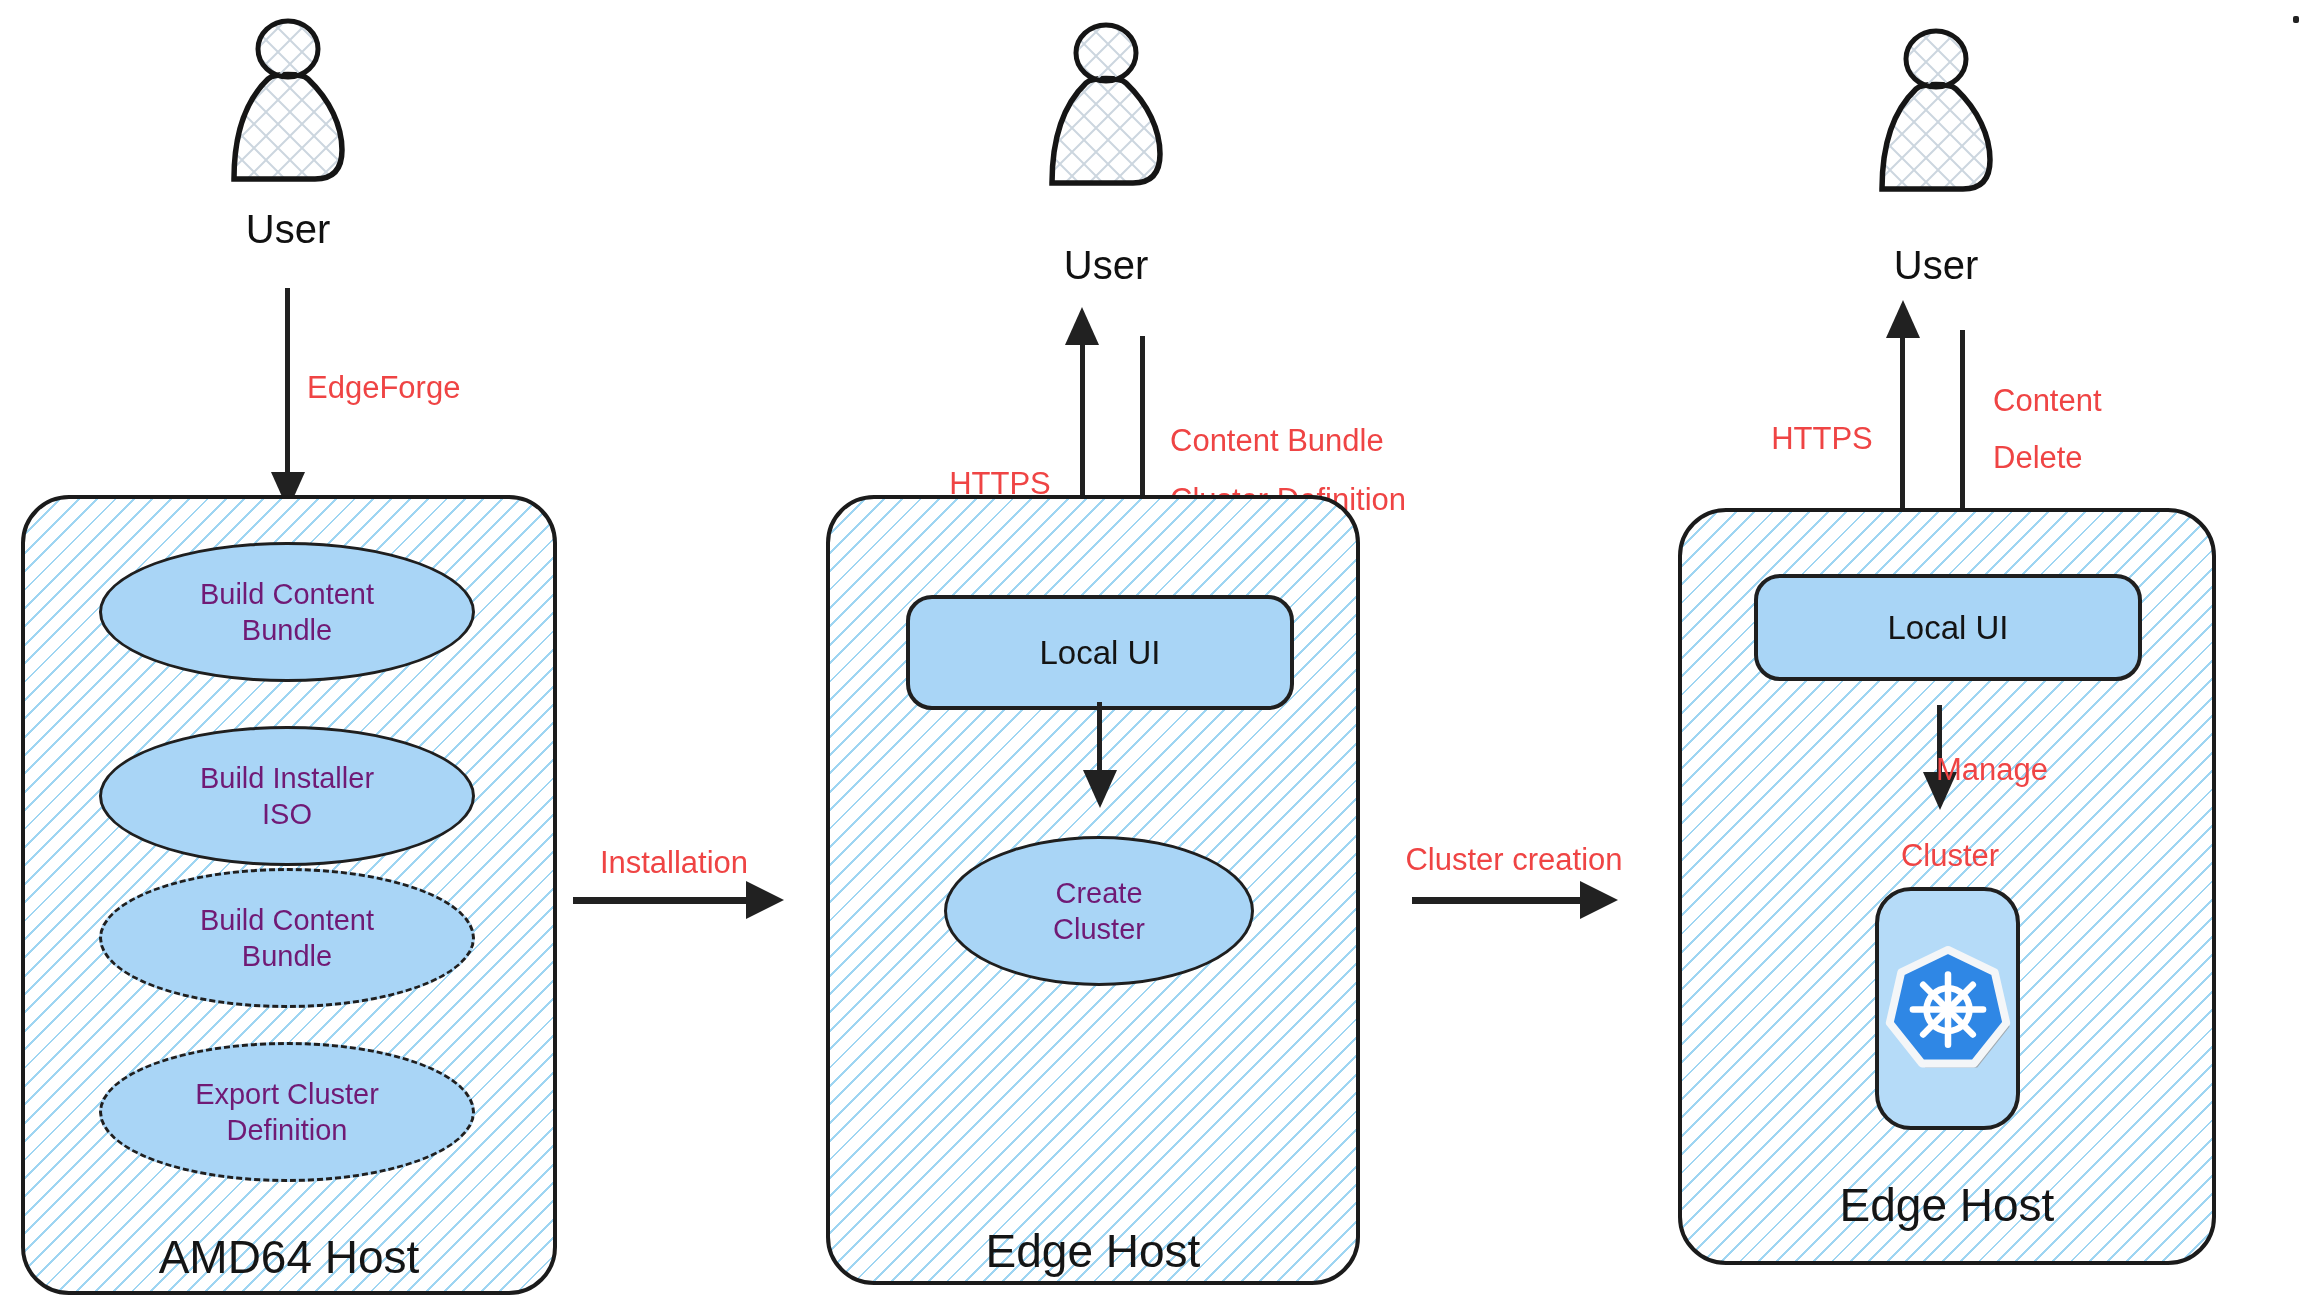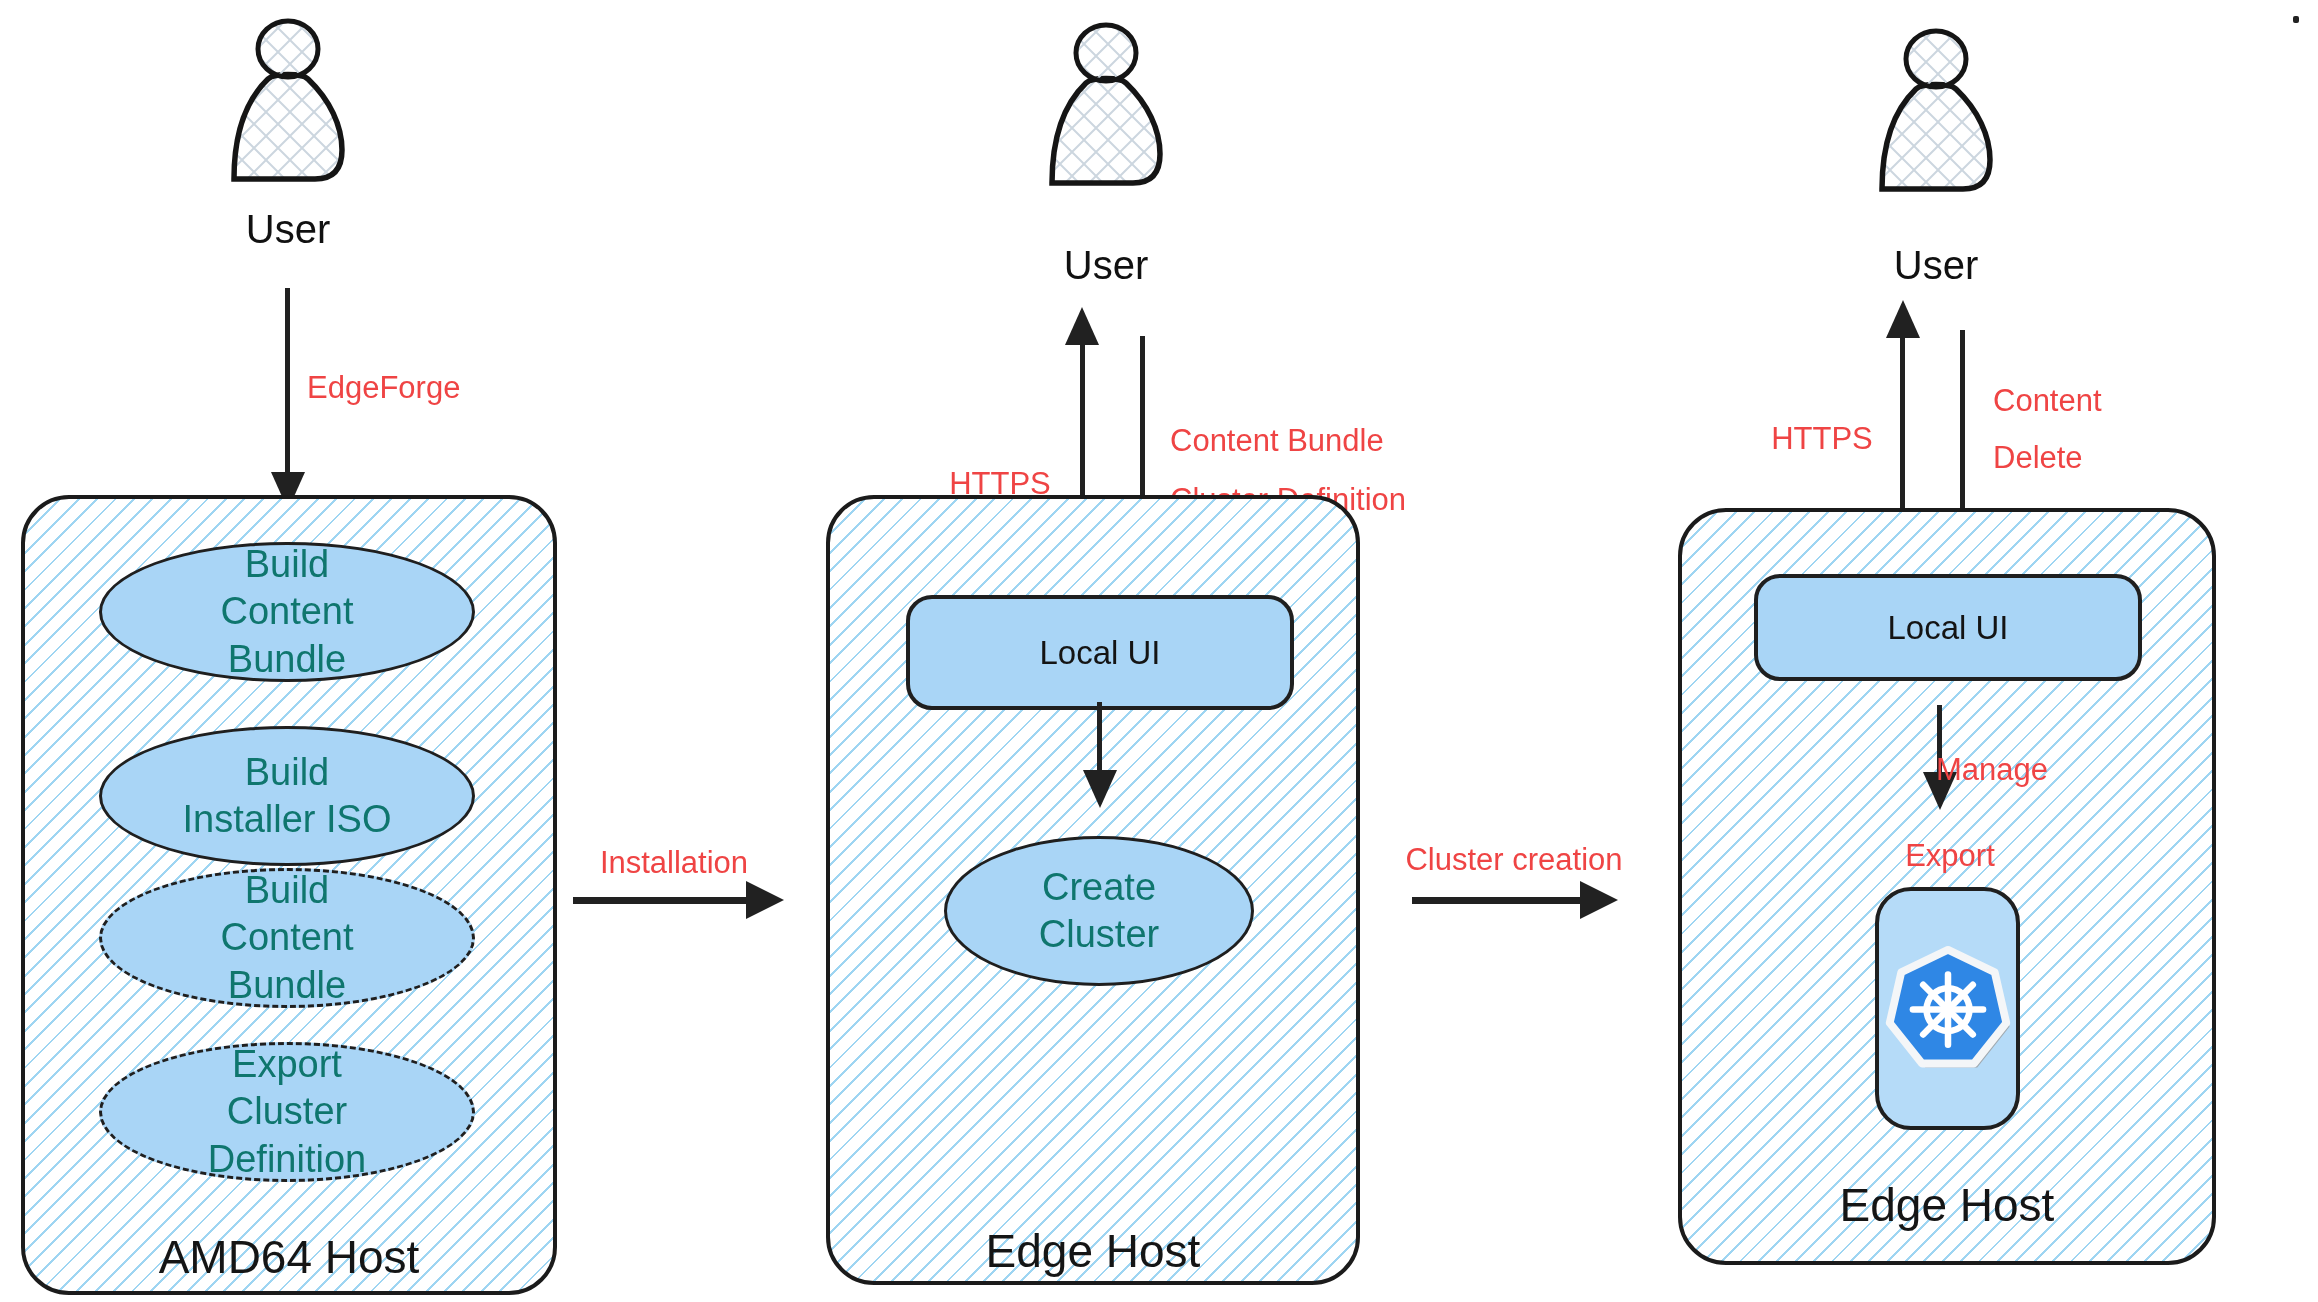--- a/index.html
+++ b/index.html
@@ -9,21 +9,21 @@
   }
   .host{
     position:absolute;box-sizing:border-box;
     border:4px solid #1b1b1b;border-radius:48px;
     background:repeating-linear-gradient(135deg,#ffffff 0 11px,#9ed5f2 11px 13px);
   }
   .node{
     position:absolute;box-sizing:border-box;
     background:#a9d5f6;border:3px solid #1f1f1f;border-radius:50%;
     display:flex;align-items:center;justify-content:center;text-align:center;
-    font-size:38px;line-height:1.25;color:#0f766e;
+    font-size:29px;line-height:1.25;color:#701a75;
   }
   .node.dashed{border:3px dashed #1f1f1f;}
   .node span{display:block;width:210px;}
   .node.create span{width:170px;}
   .local-ui{
     position:absolute;box-sizing:border-box;
     background:#a9d5f6;border:4px solid #1f1f1f;border-radius:26px;
     display:flex;align-items:center;justify-content:center;
     font-size:33px;color:#141414;
   }
@@ -137,21 +137,21 @@
   <div class="host" style="left:1678px;top:508px;width:538px;height:757px"></div>
 
   <div class="local-ui" style="left:1754px;top:574px;width:388px;height:107px">
     <span>Local UI</span>
   </div>
 
   <div class="vline" style="left:1937px;top:705px;height:67px"></div>
   <div class="ah-down" style="left:1923px;top:772px"></div>
   <div class="lbl" style="left:1936px;top:752px">Manage</div>
 
-  <div class="lbl center" style="left:1850px;top:838px;width:200px">Export</div>
+  <div class="lbl center" style="left:1850px;top:838px;width:200px">Cluster</div>
 
   <div class="k8s-box" style="left:1875px;top:887px;width:145px;height:243px"></div>
   <svg class="abs" style="left:1883px;top:942px" width="130" height="130" viewBox="0 0 100 100">
     <path d="M 52.5 9 L 88.5 26.3 L 97.3 65.2 L 72.5 96.5 L 32.5 96.5 L 7.7 65.2 L 16.5 26.3 Z" fill="#9a9a9a" opacity="0.75"></path>
     <path d="M 50 6 L 85.96 23.32 L 94.84 62.23 L 69.96 93.45 L 30.04 93.45 L 5.16 62.23 L 14.04 23.32 Z" fill="#2f87e5" stroke="#f4f6f8" stroke-width="6" stroke-linejoin="round"></path>
     <g stroke="#ffffff" stroke-width="5" stroke-linecap="round">
       <circle cx="50" cy="52" r="16.5" fill="none"></circle>
       <line x1="50" y1="52" x2="50" y2="25"></line>
       <line x1="50" y1="52" x2="69.1" y2="32.9"></line>
       <line x1="50" y1="52" x2="77" y2="52"></line>

